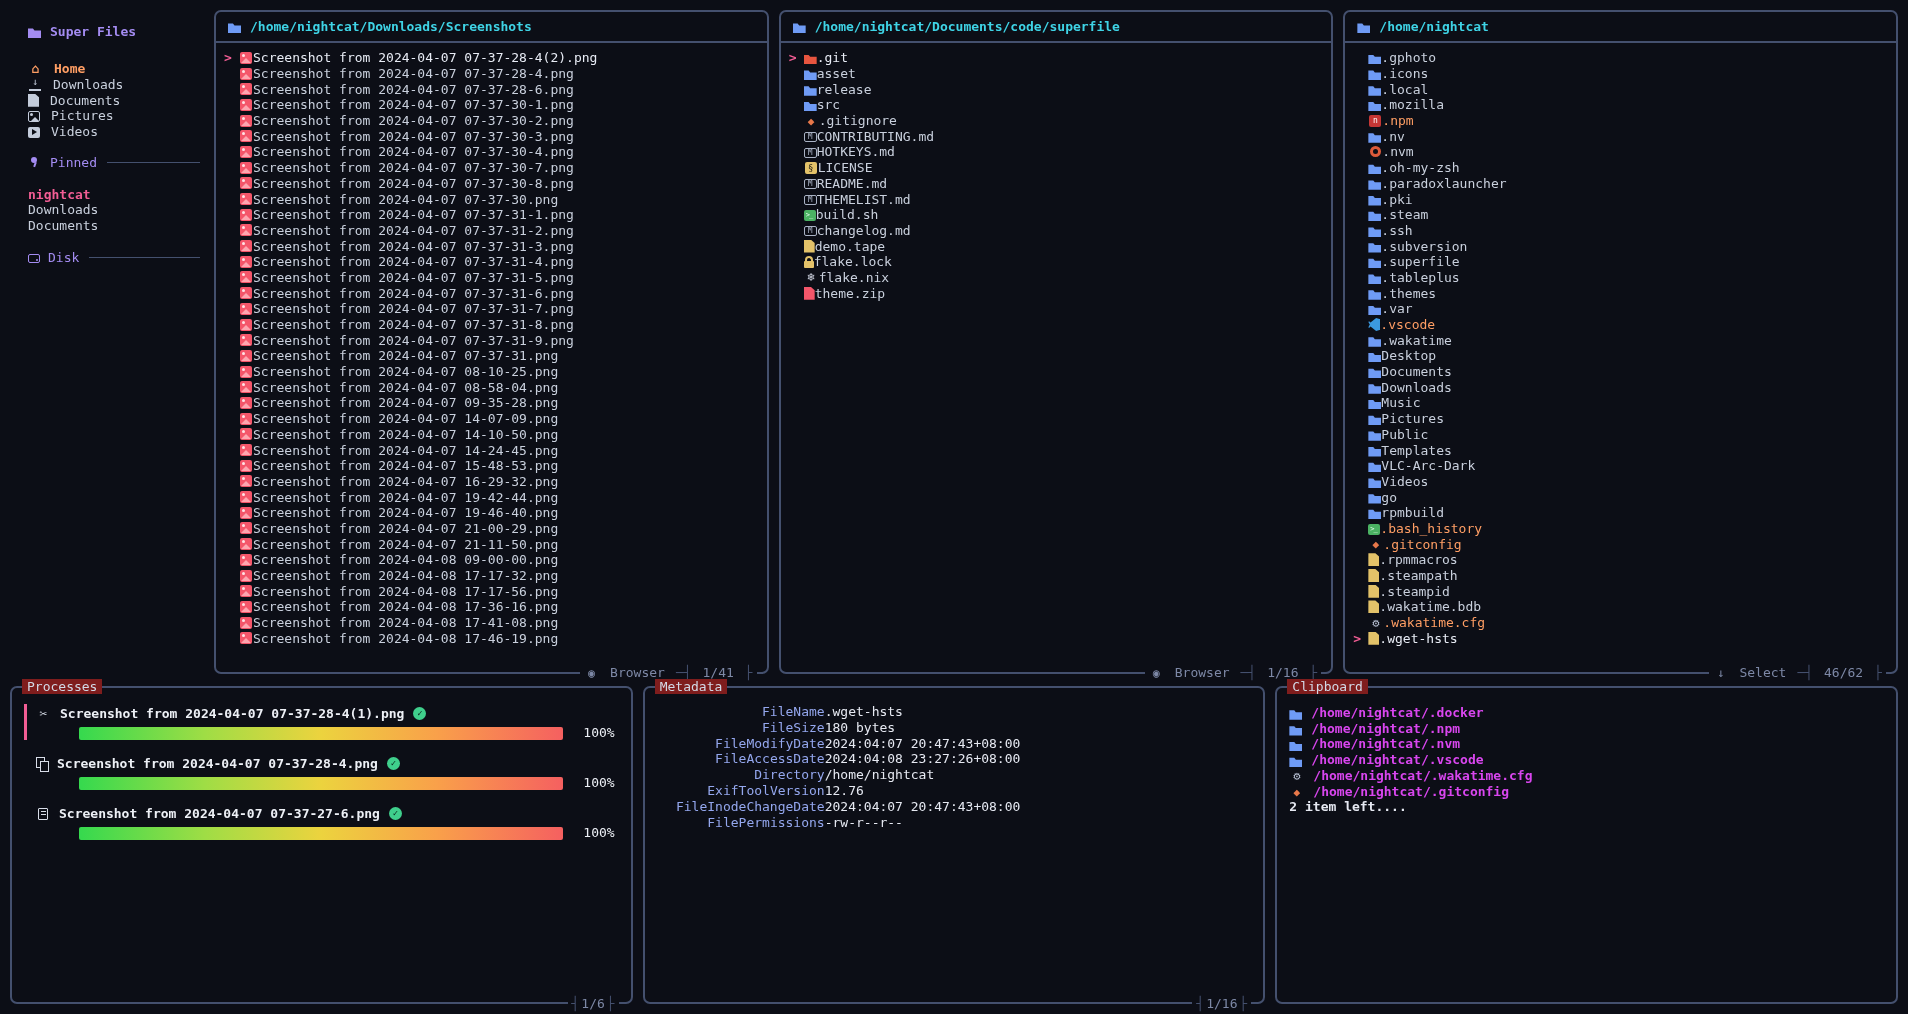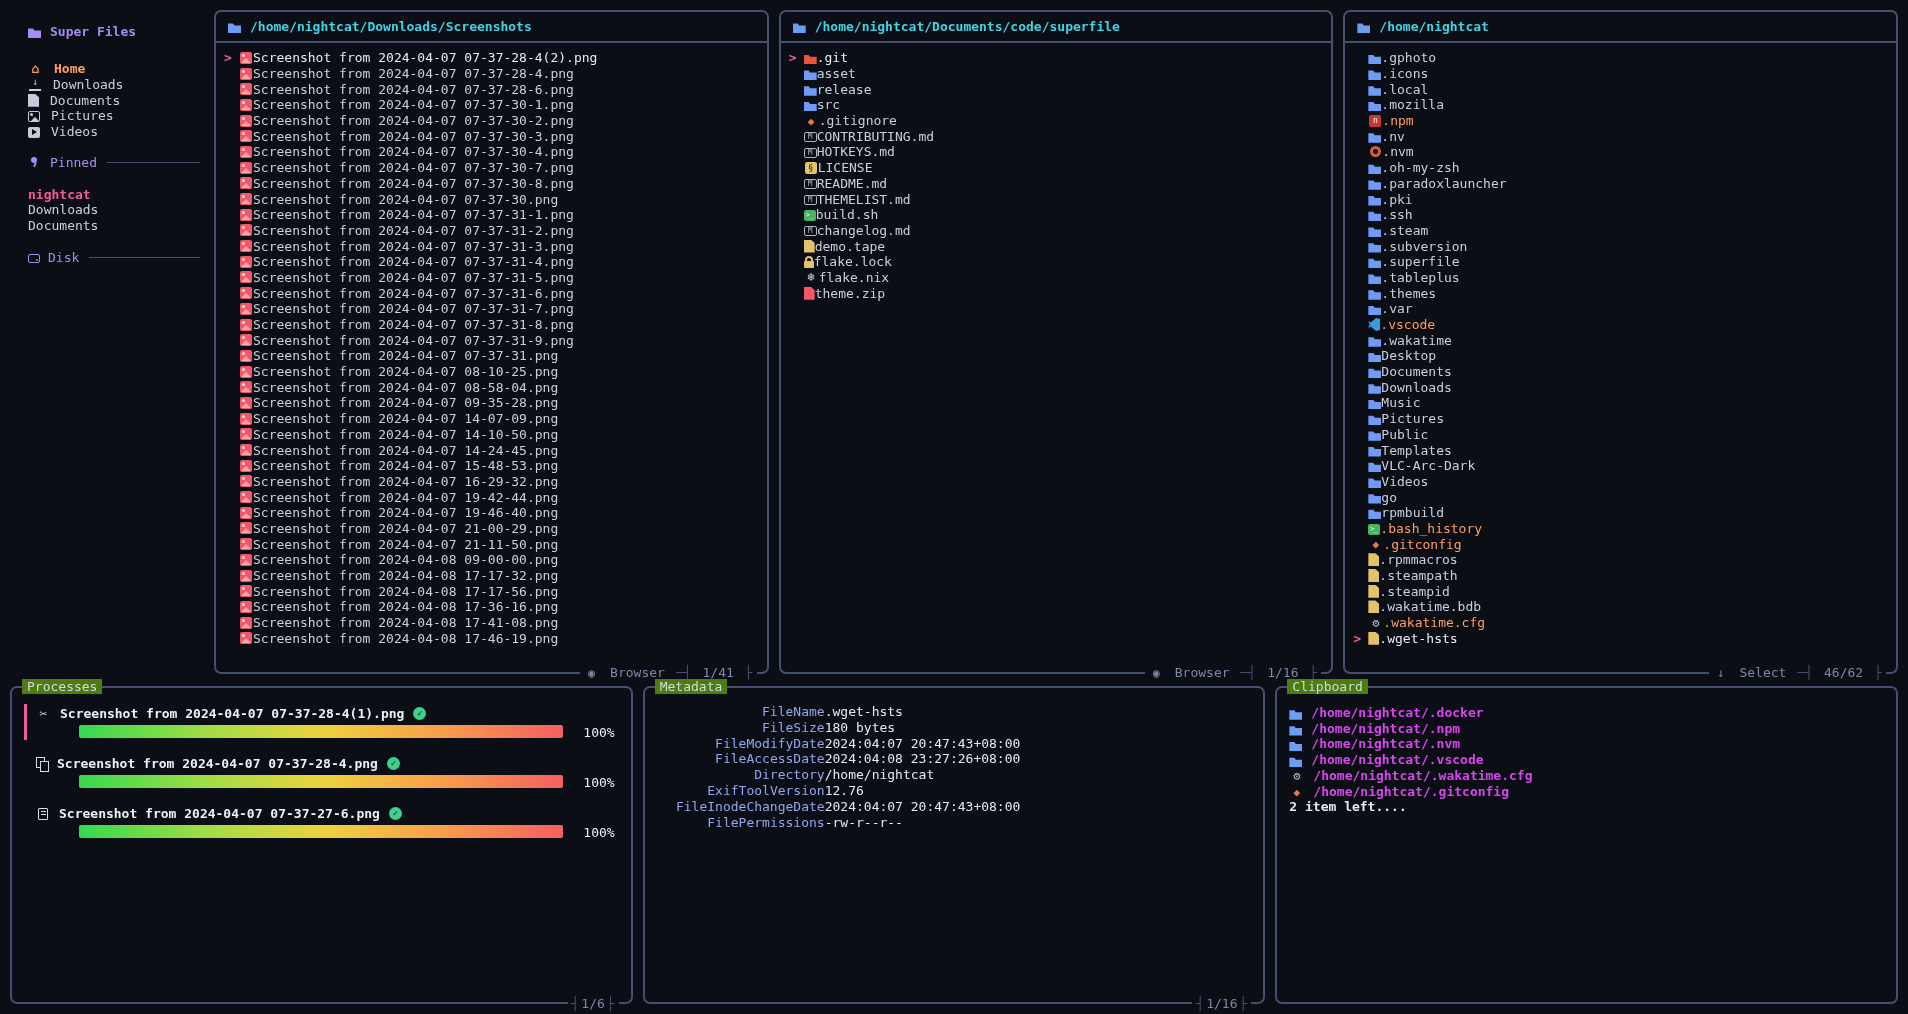--- a/index.html
+++ b/index.html
@@ -23,28 +23,28 @@
   .frow{display:flex;align-items:center;height:15.7px;padding:0 6px 0 4px;}
   .cursor{width:15px;flex:none;color:#f25d94;font-weight:bold;}
   .fname{white-space:nowrap;overflow:hidden;color:#c9d0dd;}
   .frow.sel .fname{color:#ff9e64;}
   .frow.cur .fname{color:#e8ecf5;}
   .pfooter{position:absolute;bottom:-9px;right:10px;background:#0c0e16;display:flex;align-items:center;gap:11px;padding:0 4px;color:#7d88a6;line-height:16px;}
   .brk{color:#44506e;}
   
   .bottom{display:flex;gap:10px;height:318px;flex:none;}
   .bpanel{flex:1 1 0;min-width:0;border:2px solid #44506e;border-radius:7px;position:relative;box-sizing:border-box;padding:16px 12px 10px;}
-  .btitle{position:absolute;top:-9px;left:10px;background:#4d7c0f;padding:0 5px;color:#d3d9e6;}
+  .btitle{position:absolute;top:-9px;left:10px;background:#7f1d1d;padding:0 5px;color:#d3d9e6;}
   .bfooter{position:absolute;bottom:-9px;right:12px;background:#0c0e16;padding:0 4px;color:#7d88a6;display:flex;gap:2px;}
   
   .proc{margin-bottom:14px;padding-left:9px;border-left:3px solid transparent;}
   .proc.selected{border-left-color:#f25d94;}
   .prow1{display:flex;align-items:center;gap:9px;height:19px;color:#edf0f6;font-weight:bold;}
   .pname{white-space:nowrap;overflow:hidden;}
-  .prow2{display:flex;align-items:flex-start;gap:12px;margin-top:2px;padding-right:4px;margin-left:43px;}
+  .prow2{display:flex;align-items:flex-end;gap:12px;margin-top:2px;padding-right:4px;margin-left:43px;}
   .pbar{flex:1;height:13px;border-radius:2px;background:linear-gradient(90deg,#35d94e 0%,#9fdd45 26%,#ecd33e 50%,#f9a04a 74%,#f56060 100%);}
   .ppct{color:#edf0f6;width:40px;text-align:right;flex:none;}
   
   .mrow{display:flex;height:15.8px;}
   .mkey{width:168px;flex:none;color:#94a7ee;white-space:nowrap;text-align:right;}
   .mval{color:#e6e9f2;white-space:nowrap;overflow:hidden;}
   
   .crow{display:flex;align-items:flex-end;gap:9px;height:15.8px;color:#d946ef;font-weight:bold;}
   .clip-more{color:#e6e9f2;font-weight:bold;height:15.8px;}
   
@@ -507,26 +507,26 @@
             <span class="fname">.paradoxlauncher</span>
           </div>
           <div class="frow">
             <span class="cursor"></span>
             <span class="icon ic-folder"></span>
             <span class="fname">.pki</span>
           </div>
           <div class="frow">
             <span class="cursor"></span>
             <span class="icon ic-folder"></span>
+            <span class="fname">.steam</span>
+          </div>
+          <div class="frow">
+            <span class="cursor"></span>
+            <span class="icon ic-folder"></span>
             <span class="fname">.ssh</span>
-          </div>
-          <div class="frow">
-            <span class="cursor"></span>
-            <span class="icon ic-folder"></span>
-            <span class="fname">.steam</span>
           </div>
           <div class="frow">
             <span class="cursor"></span>
             <span class="icon ic-folder"></span>
             <span class="fname">.subversion</span>
           </div>
           <div class="frow">
             <span class="cursor"></span>
             <span class="icon ic-folder"></span>
             <span class="fname">.superfile</span>

